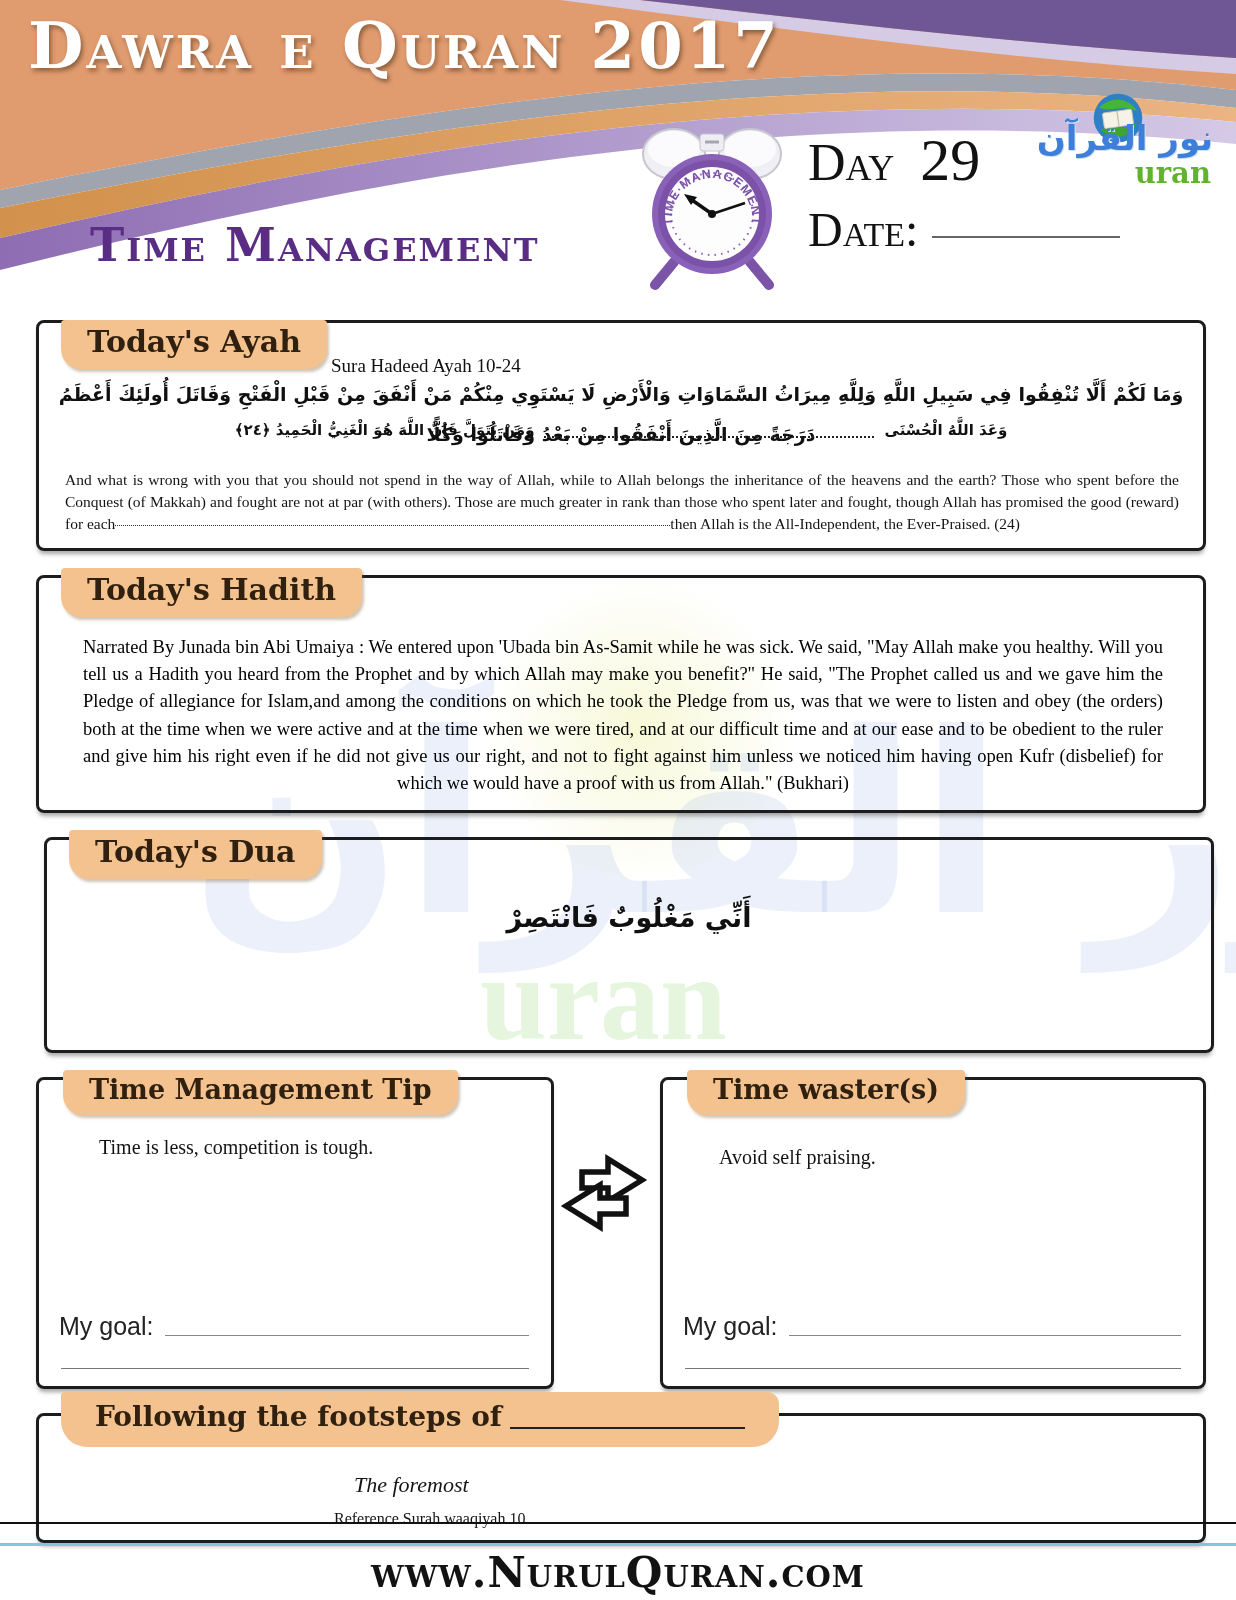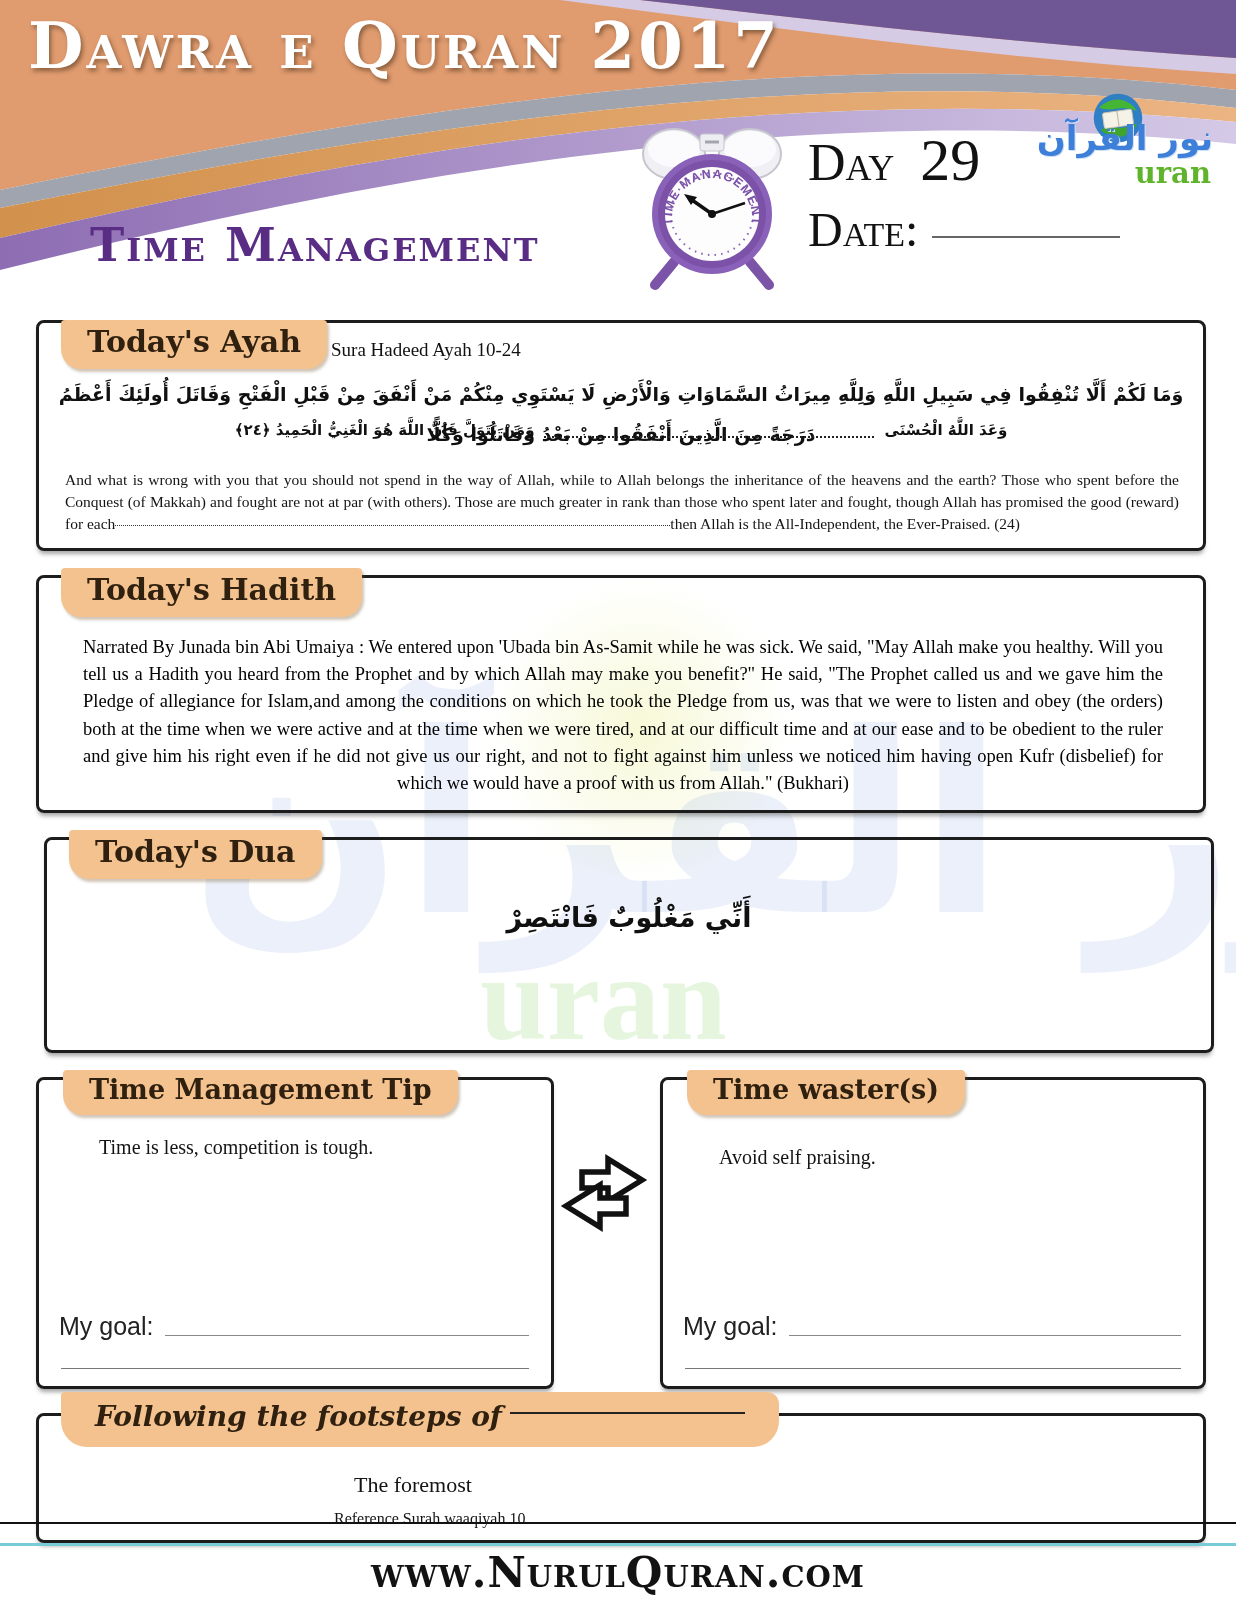--- a/index.html
+++ b/index.html
@@ -28,42 +28,42 @@
       background:radial-gradient(circle,rgba(233,238,150,.38) 0%,rgba(233,238,150,0) 70%);}
   .wm-ar{position:absolute;left:40px;top:40px;font-family:"DejaVu Sans",sans-serif;direction:rtl;
       font-size:250px;font-weight:bold;color:rgba(88,135,214,.12);white-space:nowrap;}
   .wm-en{position:absolute;left:330px;top:290px;font-size:120px;font-weight:bold;color:rgba(110,200,70,.18);}
   
   .box{position:absolute;border:3px solid #1c1c1c;border-radius:8px;background:transparent;
        box-shadow:0 5px 4px -2px rgba(80,80,80,.5);margin-top:15px;}
   .tab{position:absolute;background:#F4C28E;color:#30200F;font-family:"DejaVu Serif",serif;font-weight:bold;
        border-radius:4px 4px 20px 20px;padding:4px 26px 10px 26px;white-space:nowrap;z-index:3;}
   .tab-shadow{box-shadow:2px 3px 3px rgba(120,90,50,.35);}
-  .ayah-ref{position:absolute;left:292px;top:16px;font-size:19px;color:#111;}
+  .ayah-ref{position:absolute;left:292px;top:32px;font-size:19px;color:#111;}
   .arabic{font-family:"DejaVu Sans",sans-serif;direction:rtl;font-weight:bold;color:#101010;text-align:center;}
   .ayah-ar1{position:absolute;left:14px;right:14px;top:52px;text-align:center;font-size:19px;line-height:2.1;}
   .ayah-ar2{position:absolute;left:60px;right:60px;top:92px;display:flex;direction:rtl;align-items:flex-end;
             justify-content:center;font-size:15px;line-height:2.1;}
   .dots-ar{width:330px;border-bottom:2px dotted #222;margin:0 10px;transform:translateY(-9px);}
   .translation{position:absolute;left:26px;right:24px;top:146px;font-size:15.5px;line-height:1.42;
             text-align:justify;color:#141414;}
   .leader{display:inline-block;width:555px;border-bottom:1.6px dotted #333;transform:translateY(-3px);}
   .hadith-text{position:absolute;left:44px;right:40px;top:56px;font-size:18.5px;line-height:1.47;
             text-align:justify;text-align-last:center;color:#000000;}
   .dua-ar{position:absolute;left:0;right:0;top:62px;text-align:center;font-size:27px;}
   .dua-ref{position:absolute;left:0;right:0;top:118px;text-align:center;font-size:18px;}
   .small-box-text{position:absolute;font-size:20px;color:#141414;}
   .goal-row{position:absolute;left:20px;right:22px;display:flex;align-items:flex-end;
             font-family:"Liberation Sans",sans-serif;font-size:25px;color:#222;}
   .goal-line{flex:1;border-bottom:1.6px solid #888;margin-left:12px;transform:translateY(-5px);}
   .plain-line{position:absolute;left:22px;right:22px;border-bottom:1.8px solid #777;}
   .swap-icon{position:absolute;left:552px;top:1148px;width:104px;height:92px;}
-  .foot-tab{display:flex;align-items:center;border-radius:4px 12px 26px 26px;font-style:italic;}
+  .foot-tab{display:flex;align-items:flex-end;border-radius:4px 12px 26px 26px;}
   .foot-line{display:inline-block;width:235px;border-bottom:2.5px solid #222;margin-left:8px;transform:translateY(-4px);}
-  .foremost{position:absolute;left:315px;top:56px;font-size:22px;color:#141414;}
+  .foremost{position:absolute;left:315px;top:56px;font-size:22px;color:#141414;font-style:italic;}
   .foot-ref{position:absolute;left:295px;top:94px;font-size:16px;color:#141414;}
   
   .footer-black-line{position:absolute;left:0;right:0;top:1522px;border-top:2.5px solid #111;}
   .footer-cyan-line{position:absolute;left:0;right:0;top:1543px;border-top:3.5px solid #79CBD6;}
   .footer-site{position:absolute;left:0;right:0;top:1548px;text-align:center;font-family:"DejaVu Serif",serif;
       font-variant:small-caps;font-size:42px;font-weight:bold;color:#121212;letter-spacing:1px;text-decoration:none;}
 </style>
 </head>
 <body>
 

